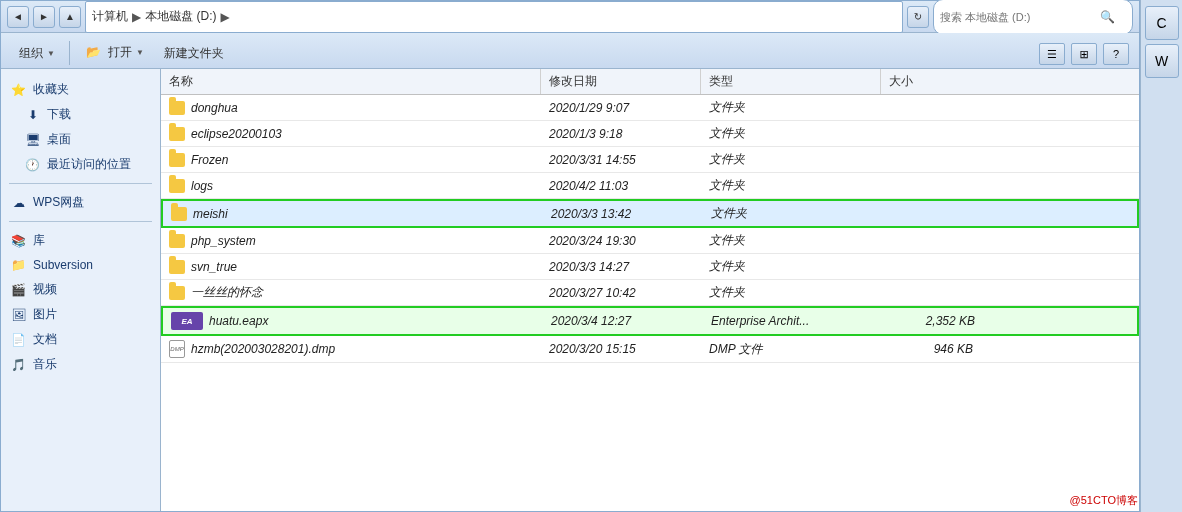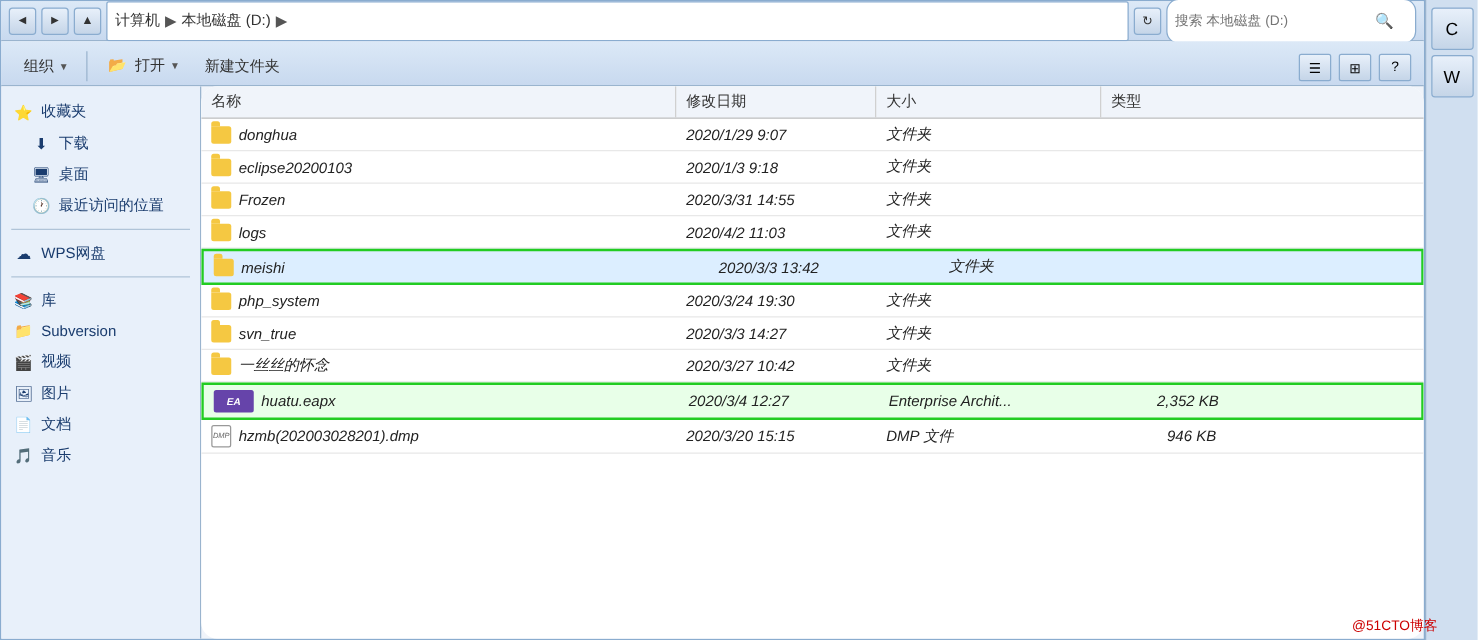--- a/index.html
+++ b/index.html
@@ -160,21 +160,20 @@
     .sidebar-sep {
       height: 1px; background: #b0c4d8;
       margin: 6px 8px;
     }
 
     
     .file-area {
       flex: 1;
       background: white;
       overflow-y: auto;
-      border-radius: 13px;
     }
 
     
     .col-headers {
       display: grid;
       grid-template-columns: 380px 160px 180px 100px;
       border-bottom: 1px solid #c0c0c0;
       background: #f0f4fa;
       position: sticky; top: 0; z-index: 1;
     }
@@ -266,21 +265,21 @@
       border: 1px solid #8aaccf;
       border-radius: 3px;
       cursor: pointer;
       display: flex; align-items: center; justify-content: center;
       font-size: 14px;
     }
 
     
     .watermark {
       position: absolute;
-      bottom: 4px; right: 32px;
+      bottom: 4px; right: 44px;
       font-size: 11px; color: #c00;
       pointer-events: none;
     }
 
     
     ::-webkit-scrollbar { width: 8px; }
     ::-webkit-scrollbar-track { background: #e0eaf5; }
     ::-webkit-scrollbar-thumb { background: #a0b8d0; border-radius: 4px; }
   </style>
 </head>
@@ -377,22 +376,22 @@
         <span class="sidebar-icon">🎵</span>
         <span>音乐</span>
       </div>
     </div>
 
     <div class="file-area">
 
       <div class="col-headers">
         <div class="col-header">名称</div>
         <div class="col-header">修改日期</div>
+        <div class="col-header">类型</div>
         <div class="col-header">大小</div>
-        <div class="col-header">类型</div>
       </div>
 
       <div id="file-list">
           <div class="file-row">
       <div class="file-cell file-name-cell">
         <div class="folder-icon"></div>
         <span>donghua</span>
       </div>
       <div class="file-cell">2020/1/29 9:07</div>
       <div class="file-cell">文件夹</div>
@@ -418,21 +417,21 @@
     </div>
           <div class="file-row">
       <div class="file-cell file-name-cell">
         <div class="folder-icon"></div>
         <span>logs</span>
       </div>
       <div class="file-cell">2020/4/2 11:03</div>
       <div class="file-cell">文件夹</div>
       <div class="file-cell" style="text-align:right; justify-content:flex-end"></div>
     </div>
-          <div class="file-row selected" style="background: rgb(220, 238, 255); gap: 24px;">
+          <div class="file-row selected" style="background: rgb(220, 238, 255);">
       <div class="file-cell file-name-cell">
         <div class="folder-icon"></div>
         <span>meishi</span>
       </div>
       <div class="file-cell">2020/3/3 13:42</div>
       <div class="file-cell">文件夹</div>
       <div class="file-cell" style="text-align:right; justify-content:flex-end"></div>
     </div>
           <div class="file-row">
       <div class="file-cell file-name-cell">

